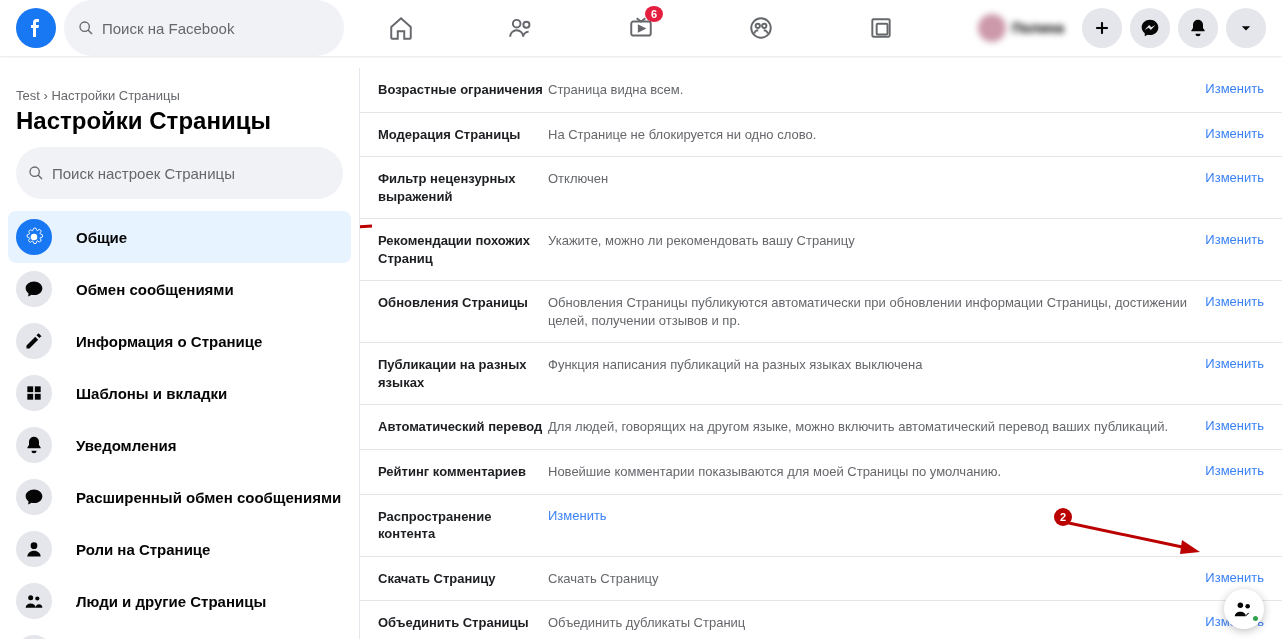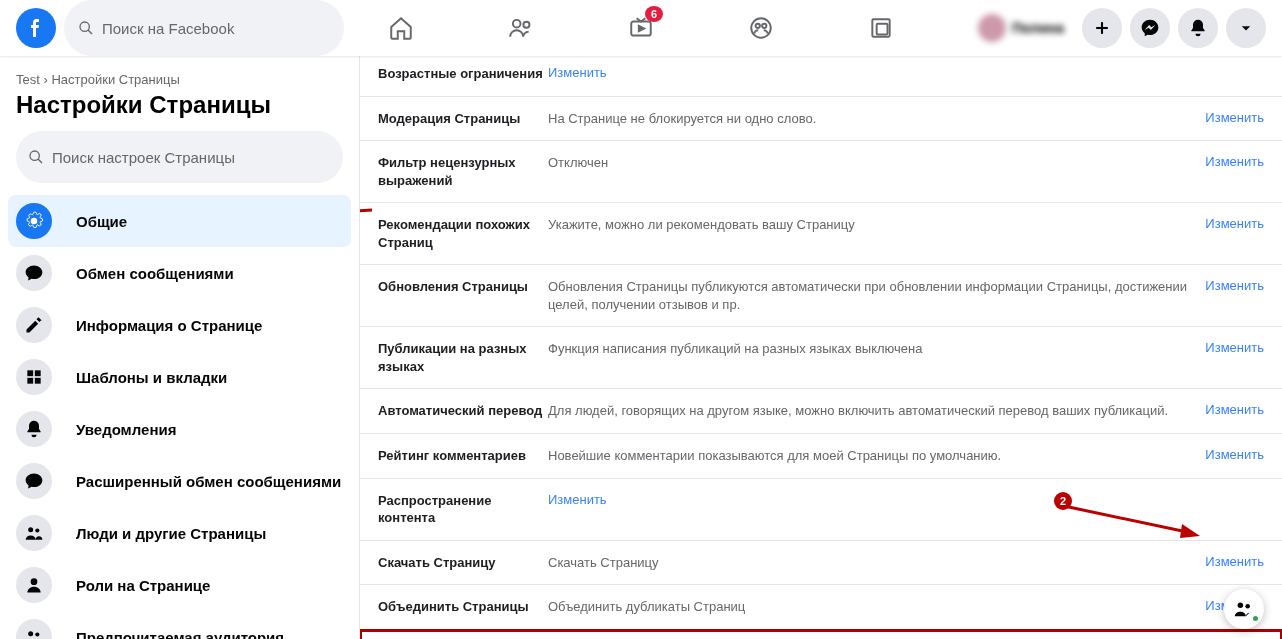--- a/index.html
+++ b/index.html
@@ -13,21 +13,21 @@
   .searchbox span { font-size: 15px; }
   .centernav { position: absolute; left: 50%; transform: translateX(-50%); display: flex; gap: 8px; }
   .centernav .tab { width: 112px; height: 56px; display: flex; align-items: center; justify-content: center; border-radius: 8px; position: relative; color: #65676b; }
   .badge { position: absolute; top: 6px; right: 34px; background: #e41e3f; color: #fff; font-size: 11px; font-weight: 700; border-radius: 50%; padding: 2px 6px; }
   .rightnav { margin-left: auto; display: flex; align-items: center; gap: 8px; }
   .userchip { display: flex; align-items: center; gap: 6px; padding: 4px 10px 4px 4px; border-radius: 18px; filter: blur(3px); }
   .userchip .avatar { width: 28px; height: 28px; border-radius: 50%; background: #c9a; }
   .iconbtn { width: 40px; height: 40px; border-radius: 50%; background: #e4e6eb; display: flex; align-items: center; justify-content: center; color: #050505; }
 
   
-  .page { display: flex; padding-top: 52px; height: 100%; }
+  .page { display: flex; padding-top: 68px; height: 100%; }
   .sidebar { width: 360px; padding: 16px 8px; border-right: 1px solid #e4e6eb; overflow-y: auto; }
   .crumb { font-size: 13px; color: #65676b; margin: 4px 8px 4px; }
   .pagetitle { font-size: 24px; font-weight: 800; margin: 4px 8px 12px; }
   .side-search { margin: 0 8px 12px; background: #f0f2f5; border-radius: 50px; height: 52px; display: flex; align-items: center; padding: 0 12px; color: #65676b; font-size: 15px; }
   .side-search svg { margin-right: 8px; }
   .nav-item { display: flex; align-items: center; gap: 24px; padding: 8px; border-radius: 8px; cursor: pointer; }
   .nav-item.active { background: #e7f3ff; }
   .nav-item .circ { width: 36px; height: 36px; border-radius: 50%; background: #e4e6eb; display: flex; align-items: center; justify-content: center; color: #050505; flex-shrink: 0; }
   .nav-item.active .circ { background: #1877f2; color: #fff; }
   .nav-item span.label { font-size: 15px; font-weight: 600; color: #050505; }
@@ -186,53 +186,54 @@
           <div class="circ">
             <svg width="20" height="20" viewBox="0 0 24 24">
               <path d="M12 3C6.5 3 2 6.6 2 11c0 2.4 1.3 4.5 3.4 6L5 21l4.2-2c.9.2 1.8.3 2.8.3 5.5 0 10-3.6 10-8S17.5 3 12 3z" fill="currentColor"></path>
             </svg>
           </div>
           <span class="label">Расширенный обмен сообщениями</span>
         </div>
         <div class="nav-item">
           <div class="circ">
             <svg width="20" height="20" viewBox="0 0 24 24">
+              <circle cx="12" cy="8" r="4" fill="currentColor"></circle>
+              <path d="M4 21c0-4 3.6-7 8-7s8 3 8 7" fill="currentColor"></path>
+            </svg>
+          </div>
+          <span class="label">Роли на Странице</span>
+        </div>
+        <div class="nav-item">
+          <div class="circ">
+            <svg width="20" height="20" viewBox="0 0 24 24">
               <circle cx="8" cy="8" r="3" fill="currentColor"></circle>
               <circle cx="16" cy="9" r="2.5" fill="currentColor"></circle>
               <path d="M2 20c0-3 2.5-5 6-5s6 2 6 5M14 20c0-2 1.5-4 4-4s4 2 4 4" fill="currentColor"></path>
             </svg>
           </div>
           <span class="label">Люди и другие Страницы</span>
         </div>
         <div class="nav-item">
           <div class="circ">
             <svg width="20" height="20" viewBox="0 0 24 24">
-              <circle cx="12" cy="8" r="4" fill="currentColor"></circle>
-              <path d="M4 21c0-4 3.6-7 8-7s8 3 8 7" fill="currentColor"></path>
-            </svg>
-          </div>
-          <span class="label">Роли на Странице</span>
-        </div>
-        <div class="nav-item">
-          <div class="circ">
-            <svg width="20" height="20" viewBox="0 0 24 24">
               <circle cx="8" cy="8" r="3" fill="currentColor"></circle>
               <circle cx="16" cy="9" r="2.5" fill="currentColor"></circle>
               <path d="M2 20c0-3 2.5-5 6-5s6 2 6 5M14 20c0-2 1.5-4 4-4s4 2 4 4" fill="currentColor"></path>
             </svg>
           </div>
           <span class="label">Предпочитаемая аудитория</span>
         </div>
       </div>
   </div>
 
   <div class="main">
     <div id="settings-list">
         <div class="settings-row">
           <div class="rlabel">Возрастные ограничения</div>
+          <div class="rdesc">Страница видна всем.</div>
           <div class="raction">Изменить</div>
         </div>
         <div class="settings-row">
           <div class="rlabel">Модерация Страницы</div>
           <div class="rdesc">На Странице не блокируется ни одно слово.</div>
           <div class="raction">Изменить</div>
         </div>
         <div class="settings-row">
           <div class="rlabel">Фильтр нецензурных выражений</div>
           <div class="rdesc">Отключен</div>

